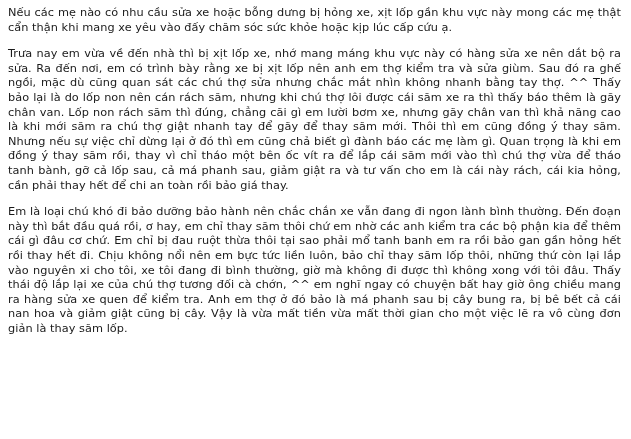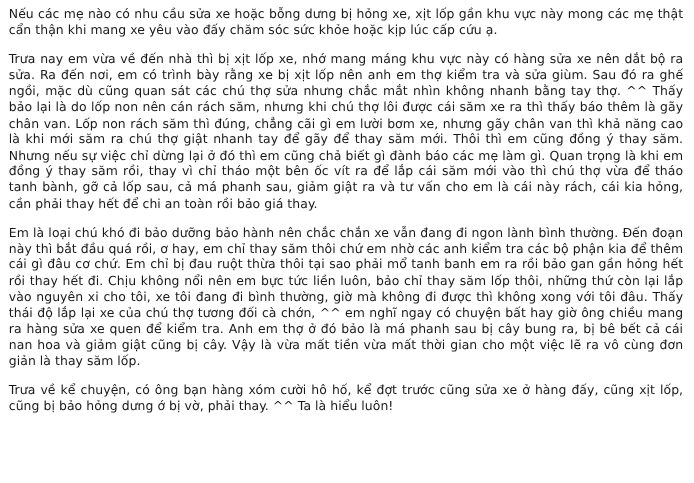--- a/index.html
+++ b/index.html
@@ -37,14 +37,13 @@
     margin-bottom: 11px;
   }
 </style>
 </head>
 <body>
 
 <div class="page">
   <p class="para">Nếu các mẹ nào có nhu cầu sửa xe hoặc bỗng dưng bị hỏng xe, xịt lốp gần khu vực này mong các mẹ thật cẩn thận khi mang xe yêu vào đấy chăm sóc sức khỏe hoặc kịp lúc cấp cứu ạ.</p>
   <p class="para">Trưa nay em vừa về đến nhà thì bị xịt lốp xe, nhớ mang máng khu vực này có hàng sửa xe nên dắt bộ ra sửa. Ra đến nơi, em có trình bày rằng xe bị xịt lốp nên anh em thợ kiểm tra và sửa giùm. Sau đó ra ghế ngồi, mặc dù cũng quan sát các chú thợ sửa nhưng chắc mắt nhìn không nhanh bằng tay thợ. ^^ Thấy bảo lại là do lốp non nên cán rách săm, nhưng khi chú thợ lôi được cái săm xe ra thì thấy báo thêm là gãy chân van. Lốp non rách săm thì đúng, chẳng cãi gì em lười bơm xe, nhưng gãy chân van thì khả năng cao là khi mới săm ra chú thợ giật nhanh tay để gãy để thay săm mới. Thôi thì em cũng đồng ý thay săm. Nhưng nếu sự việc chỉ dừng lại ở đó thì em cũng chả biết gì đành báo các mẹ làm gì. Quan trọng là khi em đồng ý thay săm rồi, thay vì chỉ tháo một bên ốc vít ra để lắp cái săm mới vào thì chú thợ vừa để tháo tanh bành, gỡ cả lốp sau, cả má phanh sau, giảm giật ra và tư vấn cho em là cái này rách, cái kia hỏng, cần phải thay hết để chi an toàn rồi bảo giá thay.</p>
   <p class="para">Em là loại chú khó đi bảo dưỡng bảo hành nên chắc chắn xe vẫn đang đi ngon lành bình thường. Đến đoạn này thì bắt đầu quá rồi, ơ hay, em chỉ thay săm thôi chứ em nhờ các anh kiểm tra các bộ phận kia để thêm cái gì đâu cơ chứ. Em chỉ bị đau ruột thừa thôi tại sao phải mổ tanh banh em ra rồi bảo gan gần hỏng hết rồi thay hết đi. Chịu không nổi nên em bực tức liền luôn, bảo chỉ thay săm lốp thôi, những thứ còn lại lắp vào nguyên xi cho tôi, xe tôi đang đi bình thường, giờ mà không đi được thì không xong với tôi đâu. Thấy thái độ lắp lại xe của chú thợ tương đối cà chớn, ^^ em nghĩ ngay có chuyện bất hay giờ ông chiều mang ra hàng sửa xe quen để kiểm tra. Anh em thợ ở đó bảo là má phanh sau bị cây bung ra, bị bê bết cả cái nan hoa và giảm giật cũng bị cây. Vậy là vừa mất tiền vừa mất thời gian cho một việc lẽ ra vô cùng đơn giản là thay săm lốp.</p>
-  <p class="para tight">Trưa về kể chuyện, có ông bạn hàng xóm cười hô hố, kể đợt trước cũng sửa xe ở hàng đấy, cũng xịt lốp, cũng bị bảo hỏng dưng ớ bị vờ, phải thay. ^^ Ta là hiểu luôn!</p>
 </div>
 
 </body></html>

